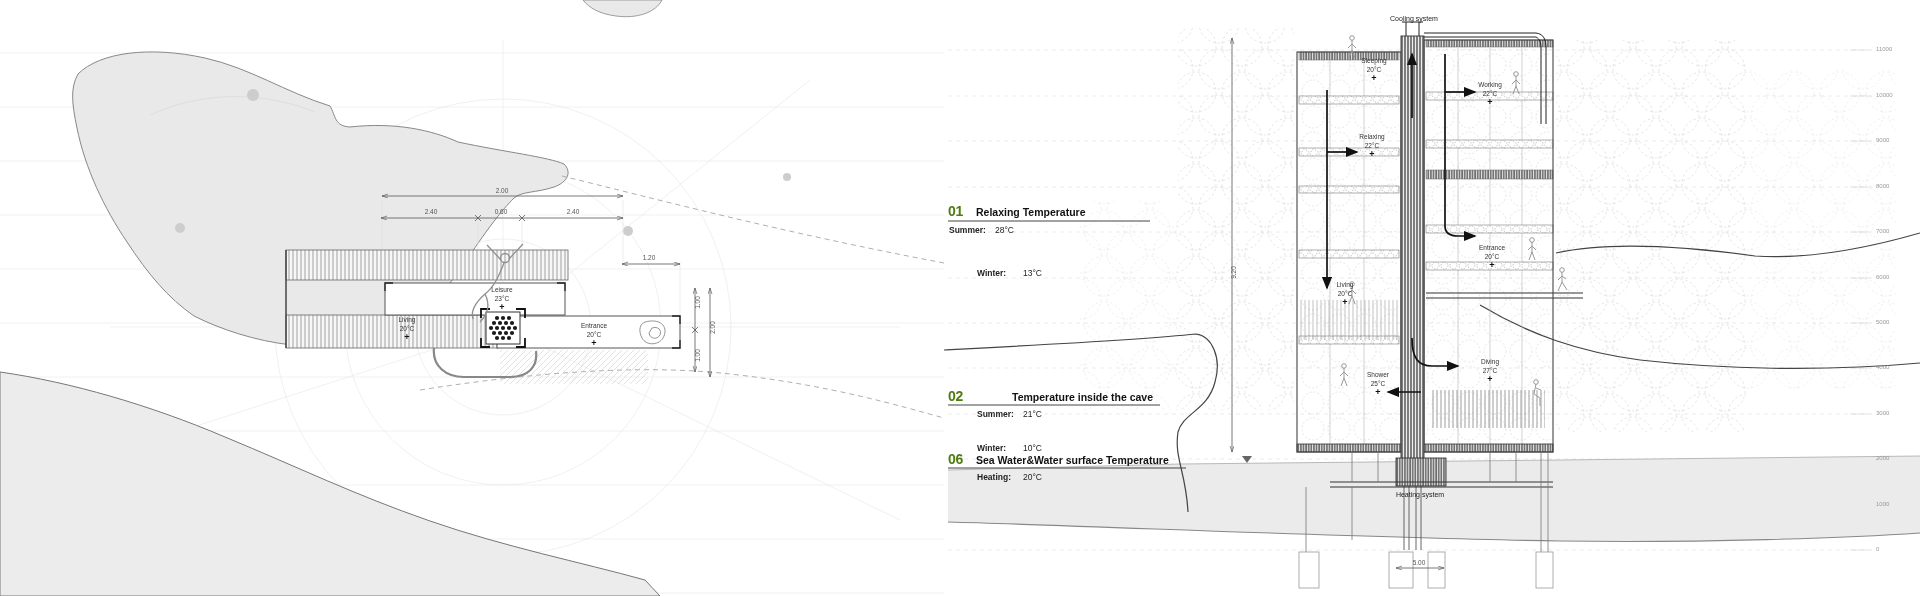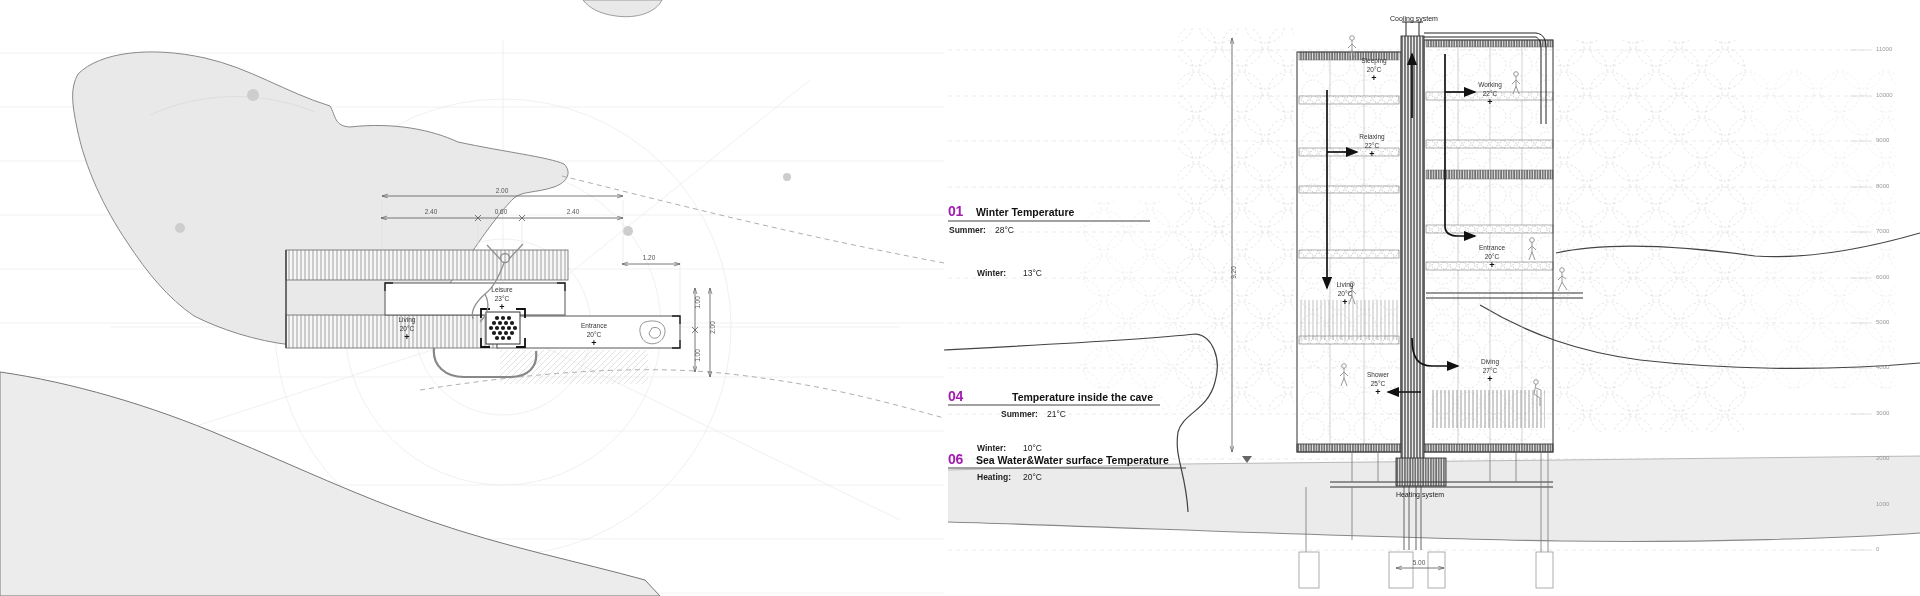--- a/index.html
+++ b/index.html
@@ -4,21 +4,21 @@
 <style>
   html,body{margin:0;padding:0;background:#fff;}
   .stage{position:relative;width:1920px;height:596px;background:#fff;overflow:hidden;
          font-family:"Liberation Sans",sans-serif;color:#222;}
   .art{position:absolute;left:0;top:0;}
   .rlabel{position:absolute;text-align:center;font-size:6.5px;line-height:9px;color:#333;}
   .rlabel .plus{font-size:9px;font-weight:bold;color:#111;line-height:8px;}
   .syslabel{position:absolute;text-align:center;font-size:7px;color:#222;width:80px;}
   .dim{position:absolute;font-size:6.5px;color:#555;text-align:center;width:40px;}
   .rot{transform:rotate(-90deg);transform-origin:center center;}
-  .note-num{position:absolute;font-size:14px;font-weight:bold;color:#a21caf;letter-spacing:-0.3px;}
+  .note-num{position:absolute;font-size:14px;font-weight:bold;color:#4d7c0f;letter-spacing:-0.3px;}
   .note-title{position:absolute;font-size:10.5px;font-weight:bold;color:#111;}
   .note-row{position:absolute;font-size:8.5px;color:#222;}
   .note-row .nr-label{display:inline-block;width:46px;font-weight:bold;}
   .tick{position:absolute;font-size:6px;color:#999;width:40px;text-align:left;}
 </style>
 </head>
 <body>
 
 <div class="stage">
 
@@ -356,39 +356,39 @@
       <g>
             <circle cx="1536" cy="382" r="2.3"></circle>
             <path d="M1536,384 L1534,394 M1534,394 L1540,398 M1540,398 L1540,406 M1536,388 L1541,390"></path>
           </g>
     </g>
   </g>
 </svg>
 
 <div>
   <div class="note-num" style="left:948px;top:203px;">01</div>
-  <div class="note-title" style="left:976px;top:206px;">Winter Temperature</div>
+  <div class="note-title" style="left:976px;top:206px;">Relaxing Temperature</div>
   <svg class="art" style="left:948px;top:220px;" width="210" height="3">
         <line x1="0" y1="1" x2="202" y2="1" stroke="#444" stroke-width="1"></line>
       </svg>
   <div class="note-row" style="left:949px;top:225px;">
     <span class="nr-label">Summer:</span><span>28°C</span>
   </div>
   <div class="note-row" style="left:977px;top:246px;margin-top:22px;">
     <span class="nr-label">Winter:</span><span>13°C</span>
   </div>
 </div>
 
 <div>
-  <div class="note-num" style="left:948px;top:388px;">04</div>
+  <div class="note-num" style="left:948px;top:388px;">02</div>
   <div class="note-title" style="left:1012px;top:391px;">Temperature inside the cave</div>
   <svg class="art" style="left:948px;top:404px;" width="220" height="3">
         <line x1="0" y1="1" x2="212" y2="1" stroke="#444" stroke-width="1"></line>
       </svg>
-  <div class="note-row" style="left:1001px;top:409px;">
+  <div class="note-row" style="left:977px;top:409px;">
     <span class="nr-label">Summer:</span><span>21°C</span>
   </div>
   <div class="note-row" style="left:977px;top:443px;">
     <span class="nr-label">Winter:</span><span>10°C</span>
   </div>
 </div>
 
 <div>
   <div class="note-num" style="left:948px;top:451px;">06</div>
   <div class="note-title" style="left:976px;top:454px;">Sea Water&amp;Water surface Temperature</div>

